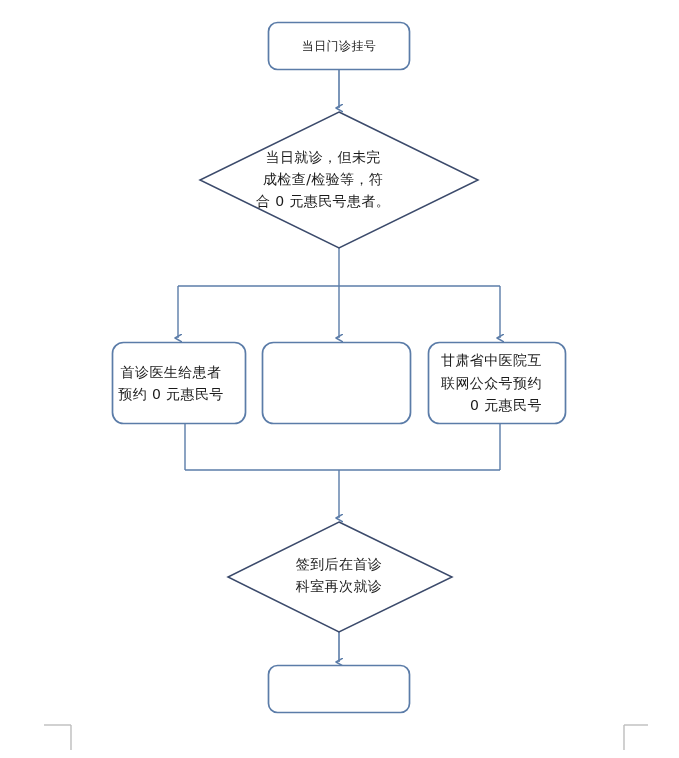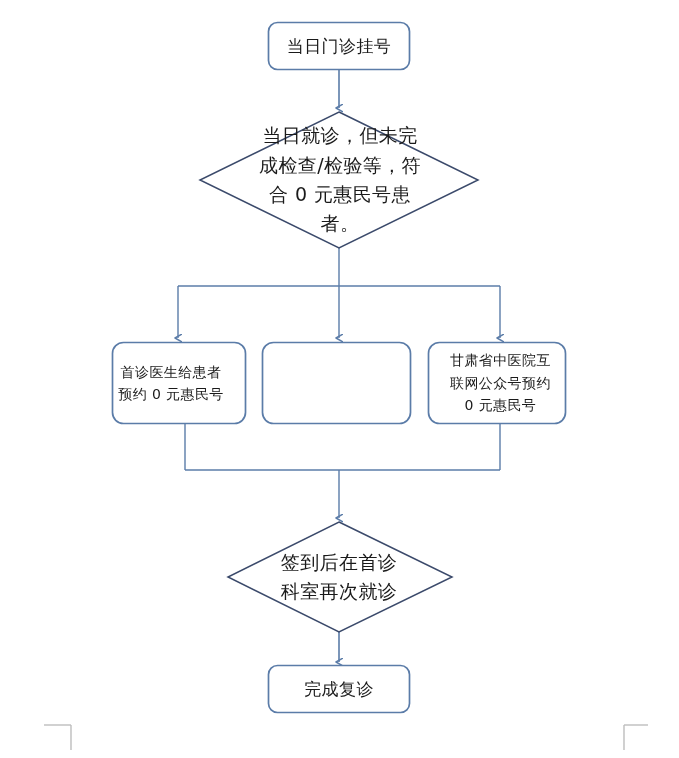--- a/index.html
+++ b/index.html
@@ -30,22 +30,22 @@
     align-items: center;
     justify-content: center;
     text-align: center;
     color: #1a1a1a;
     font-size: 14.5px;
     line-height: 1.55;
     letter-spacing: 0.4px;
     white-space: pre-line;
     pointer-events: none;
   }
-  .terminator-text { font-size: 17px; border-radius: 13px; }
-  .decision-text  { font-size: 19px; }
+  .terminator-text { font-size: 12px; border-radius: 13px; }
+  .decision-text  { font-size: 14px; }
   .process-text   { font-size: 14px; line-height: 1.6; }
 </style>
 </head>
 <body>
 
 <div id="canvas">
 
   <svg class="svg-layer" viewBox="0 0 679 758">
     <defs>
       <marker id="arrowhead" markerWidth="9" markerHeight="9" refX="4.2" refY="4.2" orient="auto" markerUnits="userSpaceOnUse">
@@ -103,22 +103,21 @@
   <div class="node-text terminator-text" style="left:268px; top:22px; width:142px; height:48px;">当日门诊挂号</div>
 
   <div class="node-text decision-text" style="left:256px; top:134px; width:168px; height:92px; justify-content:flex-start;">当日就诊，但未完
 成检查/检验等，符
 合 0 元惠民号患者。</div>
 
   <div class="node-text process-text" style="left:105px; top:343px; width:132px; height:80px;">首诊医生给患者
 预约 0 元惠民号</div>
 
 
-  <div class="node-text process-text" style="left:450px; top:343px; width:128px; height:80px; justify-content:flex-start; text-align:center;">甘肃省中医院互
+  <div class="node-text process-text" style="left:441px; top:343px; width:128px; height:80px; justify-content:flex-start; text-align:right;">甘肃省中医院互
 联网公众号预约
 0 元惠民号</div>
 
-  <div class="node-text decision-text" style="left:265px; top:549px; width:148px; height:56px;">签到后在首诊
+  <div class="node-text decision-text" style="left:265px; top:549px; width:148px; height:56px;font-family:Liberation Mono, monospace;">签到后在首诊
 科室再次就诊</div>
 
-  <div class="node-text terminator-text" style="left:268px; top:665px; width:142px; height:48px;">完成复诊</div>
 
 </div>
 
 </body></html>

